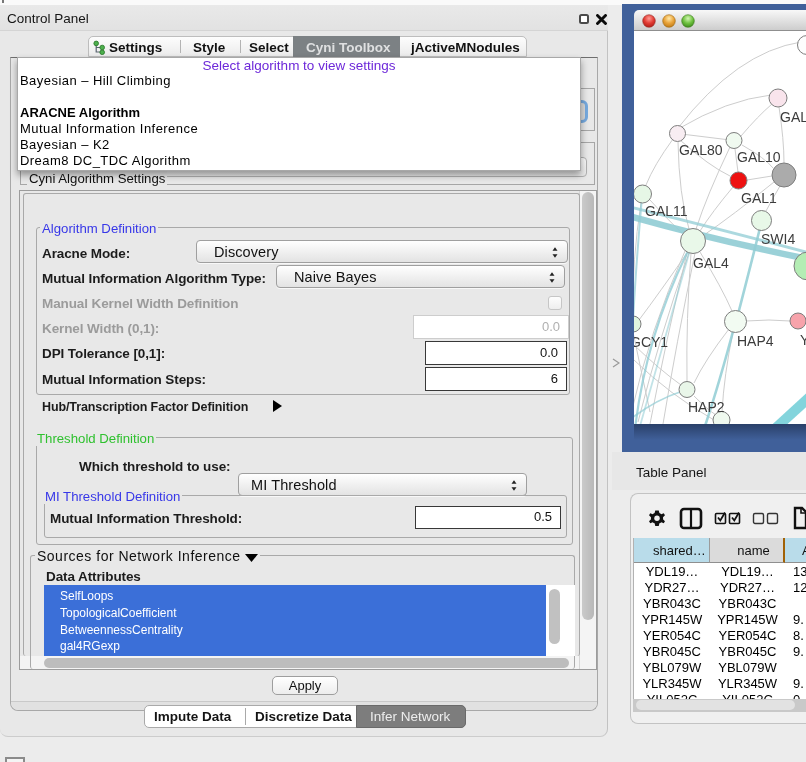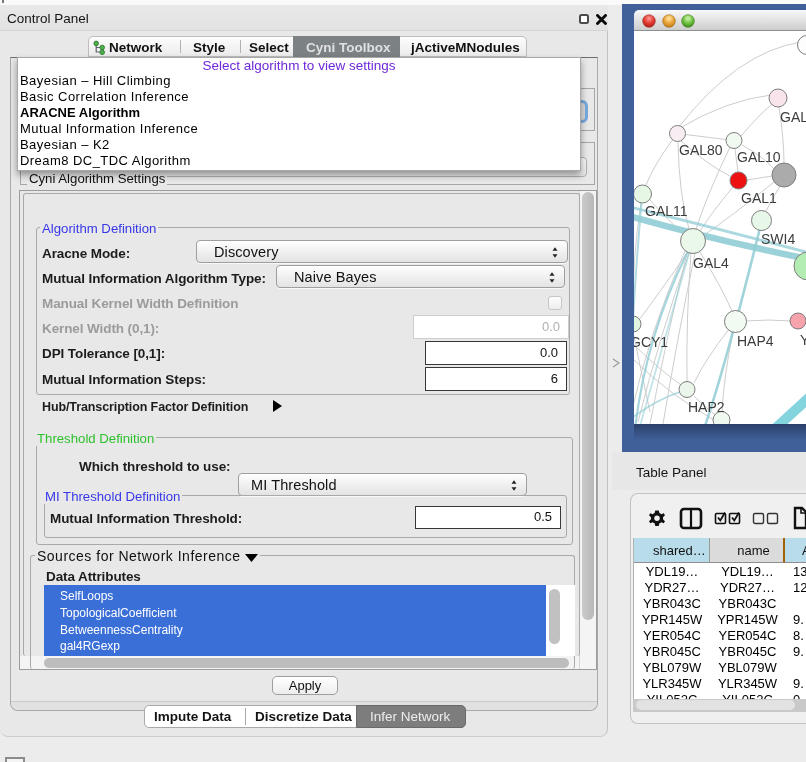--- a/index.html
+++ b/index.html
@@ -40,21 +40,21 @@
   <div class="abs" style="left:88px;top:36px;width:439px;height:21px;background:linear-gradient(#fdfdfd,#ebebeb);border:1px solid #bdbdbd;border-radius:5px 5px 0 0;"></div>
   <div class="abs" style="left:293px;top:36px;width:107px;height:21px;background:#7c8184;"></div>
   <div class="abs" style="left:180px;top:40px;width:1px;height:13px;background:#b3b3b3;"></div>
   <div class="abs" style="left:240px;top:40px;width:1px;height:13px;background:#b3b3b3;"></div>
   <svg class="abs" style="left:93px;top:40px;" width="13" height="15" viewBox="0 0 13 15">
     <path d="M3.2 4 L3.2 12 L8.6 12 M3.2 7.5 L8.6 7.5" stroke="#5a6470" stroke-width="1.2" fill="none"></path>
     <circle cx="3.2" cy="3.4" r="2.3" fill="#4db04d" stroke="#2c7a2c" stroke-width="0.9"></circle>
     <circle cx="9.2" cy="7.5" r="2.3" fill="#4db04d" stroke="#2c7a2c" stroke-width="0.9"></circle>
     <circle cx="9.2" cy="12.3" r="2.3" fill="#4db04d" stroke="#2c7a2c" stroke-width="0.9"></circle>
   </svg>
-  <div class="abs" style="left:109px;top:40px;font-size:13.5px;font-weight:bold;color:#111;">Network</div>
+  <div class="abs" style="left:109px;top:40px;font-size:13.5px;font-weight:bold;color:#111;">Settings</div>
   <div class="abs" style="left:193px;top:40px;font-size:13.5px;font-weight:bold;color:#111;">Style</div>
   <div class="abs" style="left:249px;top:40px;font-size:13.5px;font-weight:bold;color:#111;">Select</div>
   <div class="abs" style="left:306px;top:40px;font-size:13.5px;font-weight:bold;color:#dfe0e1;">Cyni Toolbox</div>
   <div class="abs" style="left:411px;top:40px;font-size:13.5px;font-weight:bold;color:#111;">jActiveMNodules</div>
 
   <div class="abs" style="left:20px;top:88px;width:575px;height:43px;border:1px solid #a6a6a6;"></div>
   <div class="abs" style="left:28px;top:100px;width:560px;height:23px;border:3px solid #76a9de;border-radius:6px;background:#d9d9d9;"></div>
   <div class="abs" style="left:20px;top:142px;width:575px;height:43px;border:1px solid #a6a6a6;"></div>
   <div class="abs" style="left:28px;top:157px;width:559px;height:20px;border:1px solid #b0b0b0;border-radius:4px;background:linear-gradient(#fafafa,#e8e8e8);"></div>
 
@@ -139,21 +139,20 @@
   <div class="abs" style="left:144px;top:705px;width:322px;height:23px;background:#fff;border:1px solid #a9a9a9;border-radius:5px;"></div>
   <div class="abs" style="left:356px;top:705px;width:110px;height:23px;background:#7d7d7d;border:1px solid #6a6a6a;border-radius:0 5px 5px 0;"></div>
   <div class="abs" style="left:245px;top:708px;width:1px;height:17px;background:#a9a9a9;"></div>
   <div class="abs" style="left:154px;top:709px;font-size:13.5px;font-weight:bold;color:#141414;">Impute Data</div>
   <div class="abs" style="left:255px;top:709px;font-size:13.5px;font-weight:bold;color:#141414;">Discretize Data</div>
   <div class="abs" style="left:370px;top:709px;font-size:13.5px;color:#ededed;">Infer Network</div>
 
   <div class="abs" style="left:17px;top:57px;width:564px;height:114px;background:#fff;border:1px solid #a8a8a8;box-shadow:0 4px 7px rgba(0,0,0,.38);"></div>
   <div class="abs" style="left:17px;top:58px;width:564px;text-align:center;font-size:13.5px;color:#6d28d9;">Select algorithm to view settings</div>
   <div class="pi" style="top:73px;">Bayesian – Hill Climbing</div>
-  <div class="pi" style="top:89px;">Basic Correlation Inference</div>
   <div class="pi" style="top:105px;font-weight:bold;letter-spacing:0;">ARACNE Algorithm</div>
   <div class="pi" style="top:121px;">Mutual Information Inference</div>
   <div class="pi" style="top:137px;">Bayesian – K2</div>
   <div class="pi" style="top:153px;">Dream8 DC_TDC Algorithm</div>
 
   <div class="abs" style="left:5px;top:757px;width:20px;height:10px;border:2px solid #8b8b8b;background:#f4f4f4;"></div>
 
   <svg class="abs" style="left:612px;top:358px;" width="8" height="10" viewBox="0 0 8 10">
       <path d="M1 1 L7 5 L1 9" stroke="#9a9a9a" stroke-width="1.3" fill="none"></path>
     </svg>

